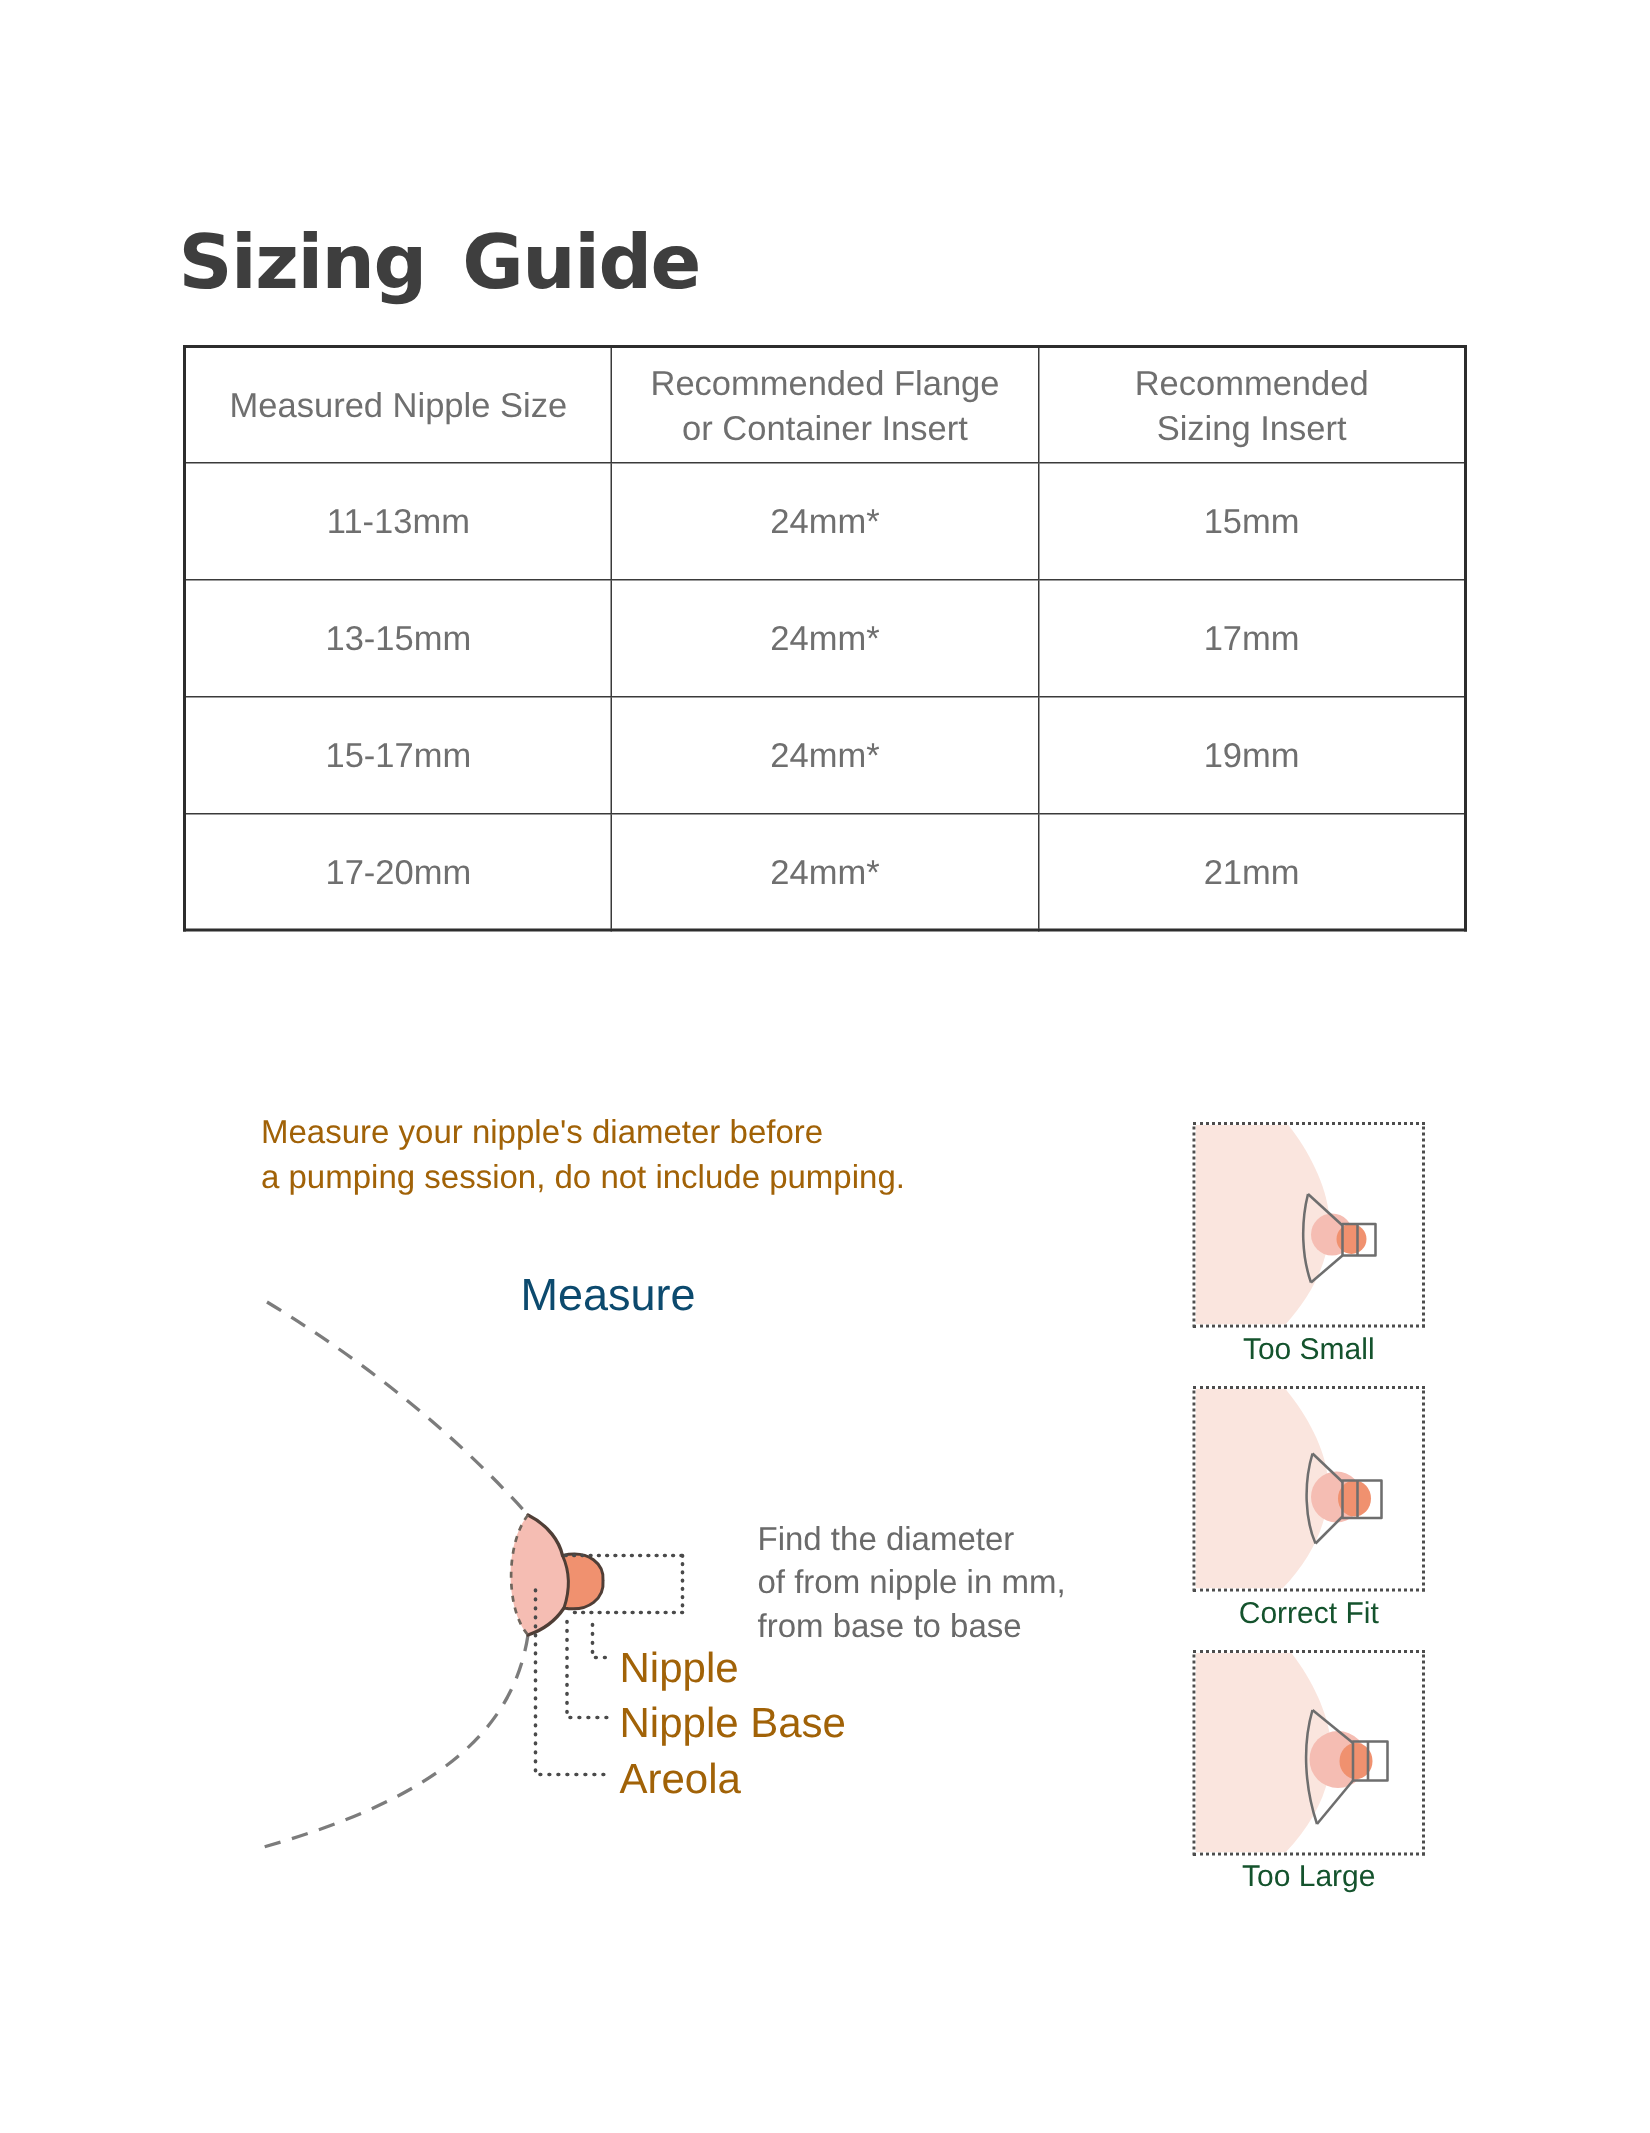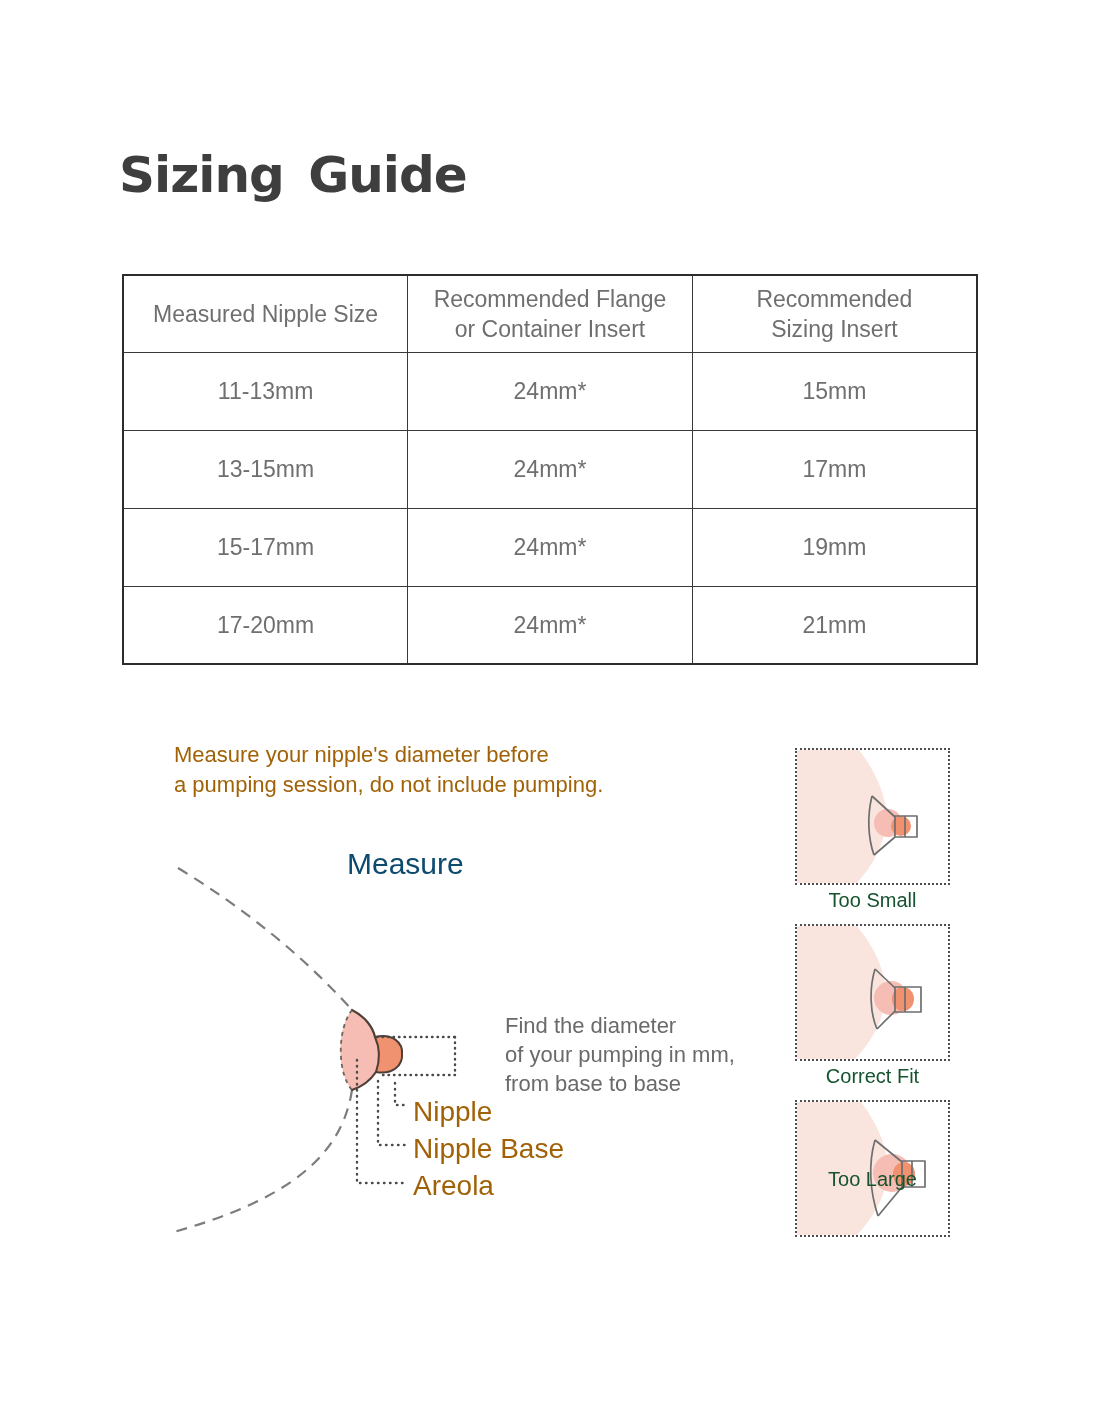--- a/index.html
+++ b/index.html
@@ -16,21 +16,20 @@
     font-family:"DejaVu Sans","Liberation Sans",sans-serif;
     font-size:50px; font-weight:bold; letter-spacing:-1px; word-spacing:8px;
     color:#3e3e3e;
   }
 
   
   table.sizing-table {
     position:absolute; left:122px; top:230px; width:856px;
     border-collapse:collapse; table-layout:fixed;
     border:2px solid #2d2d2d;
-    margin-top:44px;
   }
   .sizing-table th, .sizing-table td {
     border:1.5px solid #3a3a3a;
     font-size:23px; font-weight:normal; color:#6f6f6f;
     text-align:center; vertical-align:middle; line-height:30px;
   }
   .sizing-table thead tr { height:77px; }
   .sizing-table tbody tr { height:78px; }
   .hwrap { margin:0 auto; }
   .hw2 { max-width:252px; }
@@ -67,21 +66,21 @@
   .fit-panel svg { display:block; }
   .panel-1 { top:748px; }
   .panel-2 { top:924px; }
   .panel-3 { top:1100px; }
   .fit-label {
     position:absolute; left:795px; width:155px; margin:0;
     text-align:center; font-size:20px; color:#14532d;
   }
   .fit-label-1 { top:889px; }
   .fit-label-2 { top:1065px; }
-  .fit-label-3 { top:1168px; }
+  .fit-label-3 { top:1240px; }
 </style>
 </head>
 <body>
 
 <div class="page">
 
   <h1 class="title">Sizing Guide</h1>
 
   <table class="sizing-table">
     <thead>
@@ -155,21 +154,21 @@
     <path d="M 228 236 V 300 H 256" fill="none" stroke="#4a4a4a" stroke-width="2.4" stroke-dasharray="0.5 5.5" stroke-linecap="round"></path>
     <path d="M 207 215 V 338 H 256" fill="none" stroke="#4a4a4a" stroke-width="2.4" stroke-dasharray="0.5 5.5" stroke-linecap="round"></path>
   </svg>
 
   <p class="part-label lbl-nipple">Nipple</p>
   <p class="part-label lbl-nipple-base">Nipple Base</p>
   <p class="part-label lbl-areola">Areola</p>
 
   <p class="hint">
     <span>Find the diameter</span><br>
-    <span>of your pumping in mm,</span><br>
+    <span>of from nipple in mm,</span><br>
     <span>from base to base</span>
   </p>
 
   <div class="fit-panel panel-1">
     <svg width="151" height="133" viewBox="0 0 151 133">
       <path d="M 0 0 L 62 0 C 76 18 87 40 89 60 L 89 74 C 87 94 77 114 60 133 L 0 133 Z" fill="#fae5de"></path>
       <circle cx="91" cy="73" r="14" fill="#f5bdb3"></circle>
       <ellipse cx="104" cy="76" rx="10" ry="10" fill="#f0916f"></ellipse>
       <g fill="none" stroke="#6e6e6e" stroke-width="1.7" stroke-linejoin="round">
         <path d="M 75 46 C 70 66 71 88 77 105"></path>

